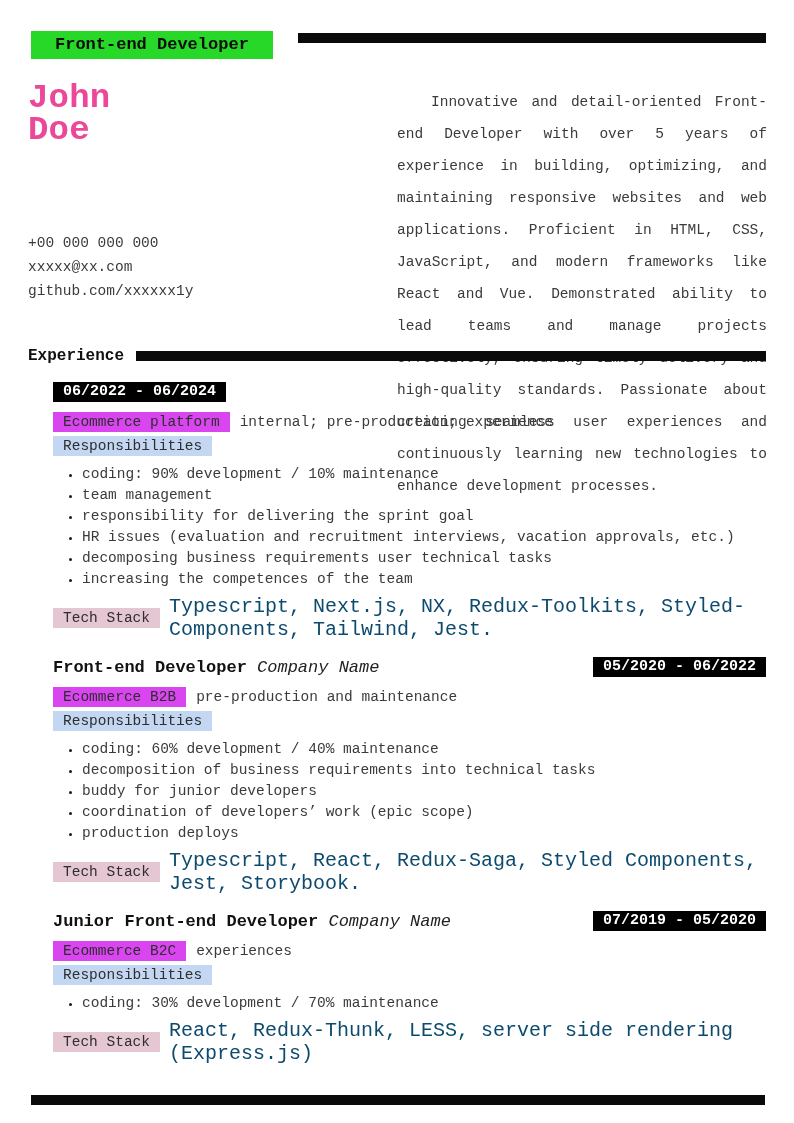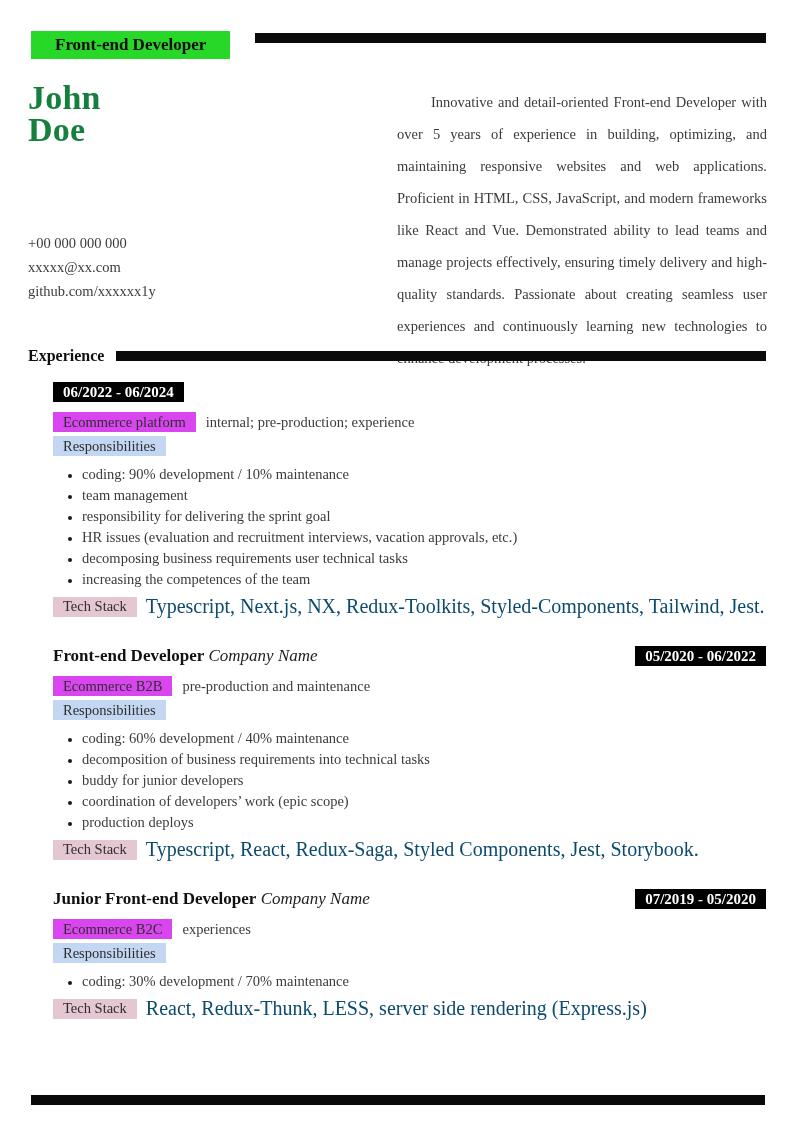--- a/index.html
+++ b/index.html
@@ -2,21 +2,21 @@
 <html><head>
 <meta charset="utf-8">
 <style>
   html, body { margin: 0; padding: 0; background: #ffffff; }
   .page {
     position: relative;
     width: 794px;
     height: 1123px;
     background: #ffffff;
     overflow: hidden;
-    font-family: Liberation Serif, serif;
+    font-family: Liberation Mono, monospace;
     color: #3b3b3b;
   }
 
   
   .top-row {
     position: absolute;
     left: 31px;
     right: 28px;
     top: 31px;
     display: flex;
@@ -40,21 +40,21 @@
   }
 
   
   .name-block {
     position: absolute;
     left: 28px;
     top: 82px;
     font-size: 34px;
     font-weight: bold;
     line-height: 32px;
-    color: #15803d;
+    color: #ec4899;
     letter-spacing: 0.2px;
   }
 
   
   .contact-block {
     position: absolute;
     left: 28px;
     top: 231px;
     font-size: 14.5px;
     line-height: 24px;
@@ -93,21 +93,21 @@
   }
   .section-rule {
     flex: 1;
     height: 10px;
     margin-left: 12px;
     background: #0a0a0a;
   }
 
   .jobs { margin-left: 25px; }
   .job { margin-top: 17px; }
-  .job + .job { margin-top: 28px; }
+  .job + .job { margin-top: 16px; }
 
   .job-header {
     display: flex;
     align-items: center;
     justify-content: space-between;
   }
   .job-title {
     font-size: 17px;
     color: #111111;
     white-space: nowrap;

